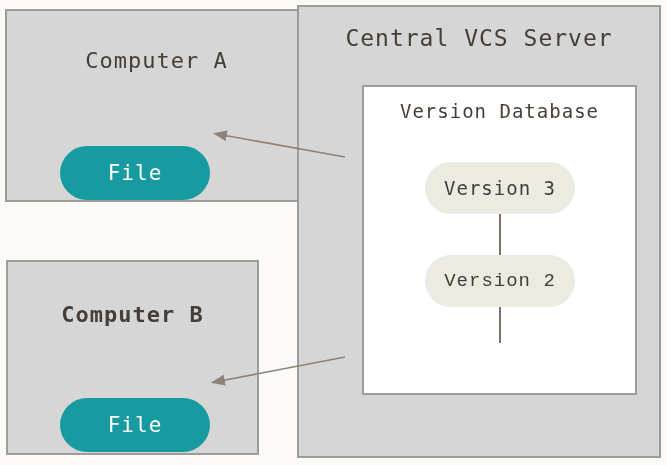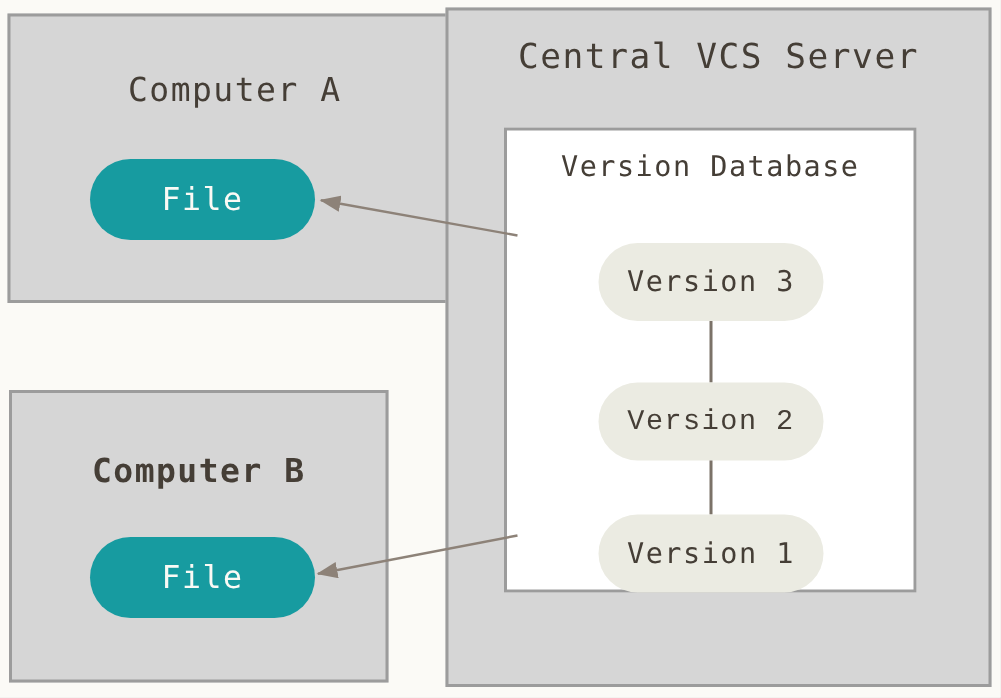--- a/index.html
+++ b/index.html
@@ -50,26 +50,27 @@
     width: 150px;
     height: 54px;
     border-radius: 27px;
     background: var(--teal);
     color: var(--file-text);
     font-size: 21px;
     letter-spacing: 1px;
     display: flex;
     align-items: center;
     justify-content: center;
+    margin-top: 40px;
   }
   .pill-a { left: 53px; top: 95px; }
   .pill-b { left: 52px; top: 96px; }
   .db-box {
     position: absolute;
-    left: 37px; top: 78px;
+    left: 63px; top: 78px;
     width: 275px; height: 310px;
     background: var(--white-fill);
     border: 2px solid var(--box-border);
   }
   .db-title {
     position: absolute;
     left: 0; right: 0; top: 13px;
     text-align: center;
     color: var(--text-dark);
     font-size: 19px;
@@ -143,23 +144,20 @@
       <div class="version-pill v3">
         <span>Version 3</span>
       </div>
       <div class="connector c1"></div>
 
       <div class="version-pill v2">
         <span>Version 2</span>
       </div>
       <div class="connector c2"></div>
 
-      <div class="version-pill v1">
-        <span>Version 1</span>
-      </div>
     </div>
   </div>
 
   <svg class="arrows-overlay" viewBox="0 0 667 465" xmlns="http://www.w3.org/2000/svg" aria-hidden="true">
     <defs>
       <marker id="arrowhead" markerWidth="14" markerHeight="11" refX="13" refY="5.5" orient="auto" markerUnits="userSpaceOnUse">
         <path class="arrowhead-shape" d="M0,0 L14,5.5 L0,11 Z"></path>
       </marker>
     </defs>
     <line class="arrow-line" x1="345" y1="157" x2="214" y2="133.5" marker-end="url(#arrowhead)"></line>

